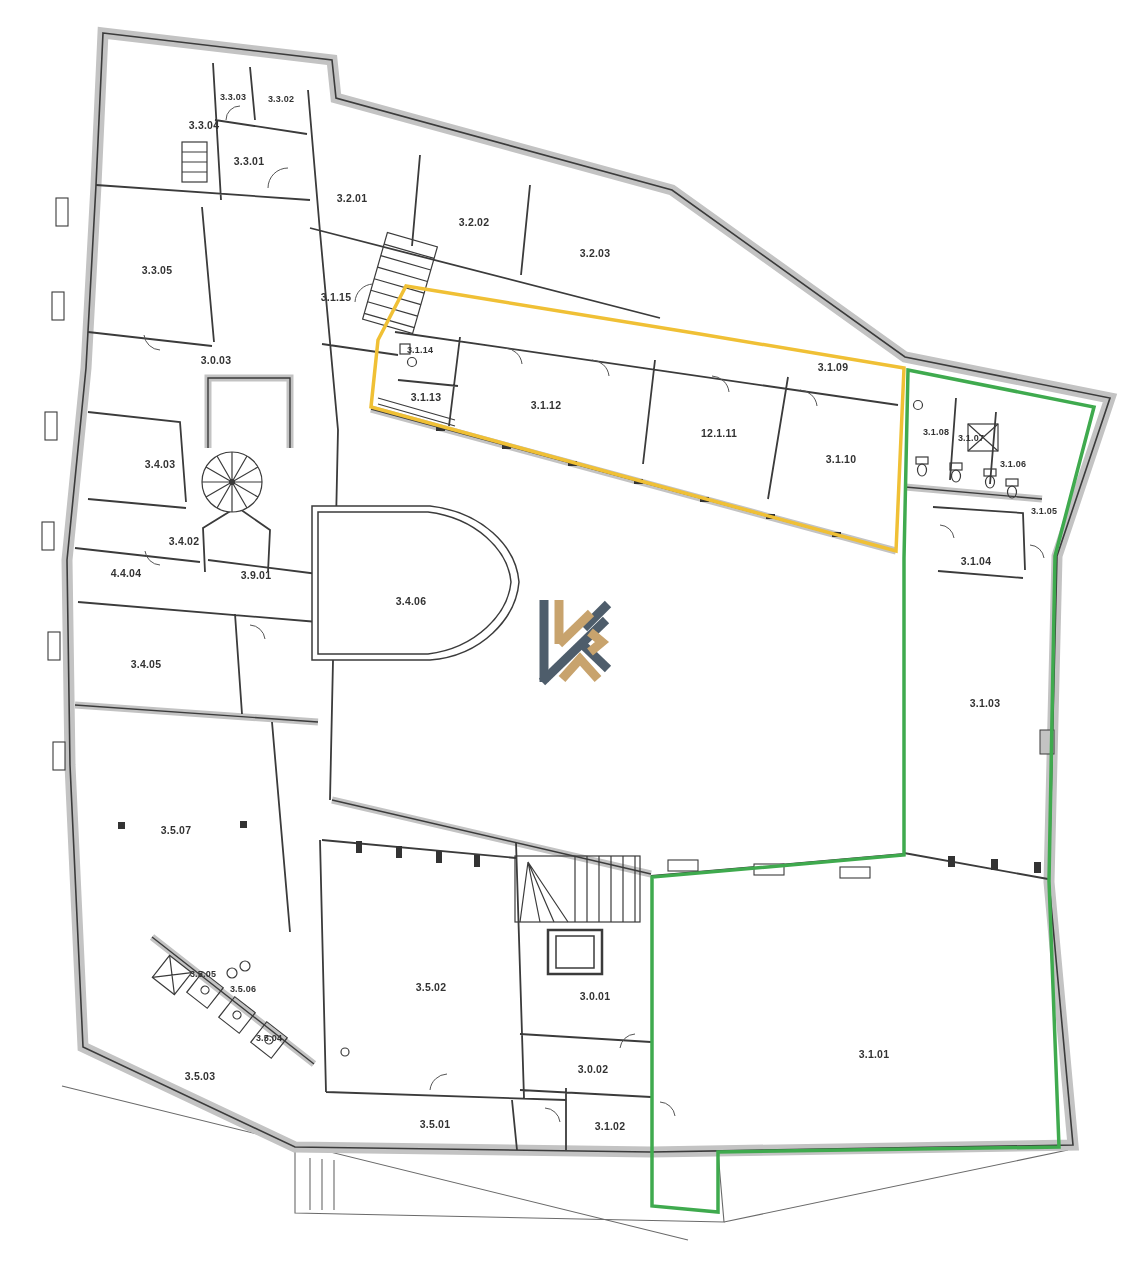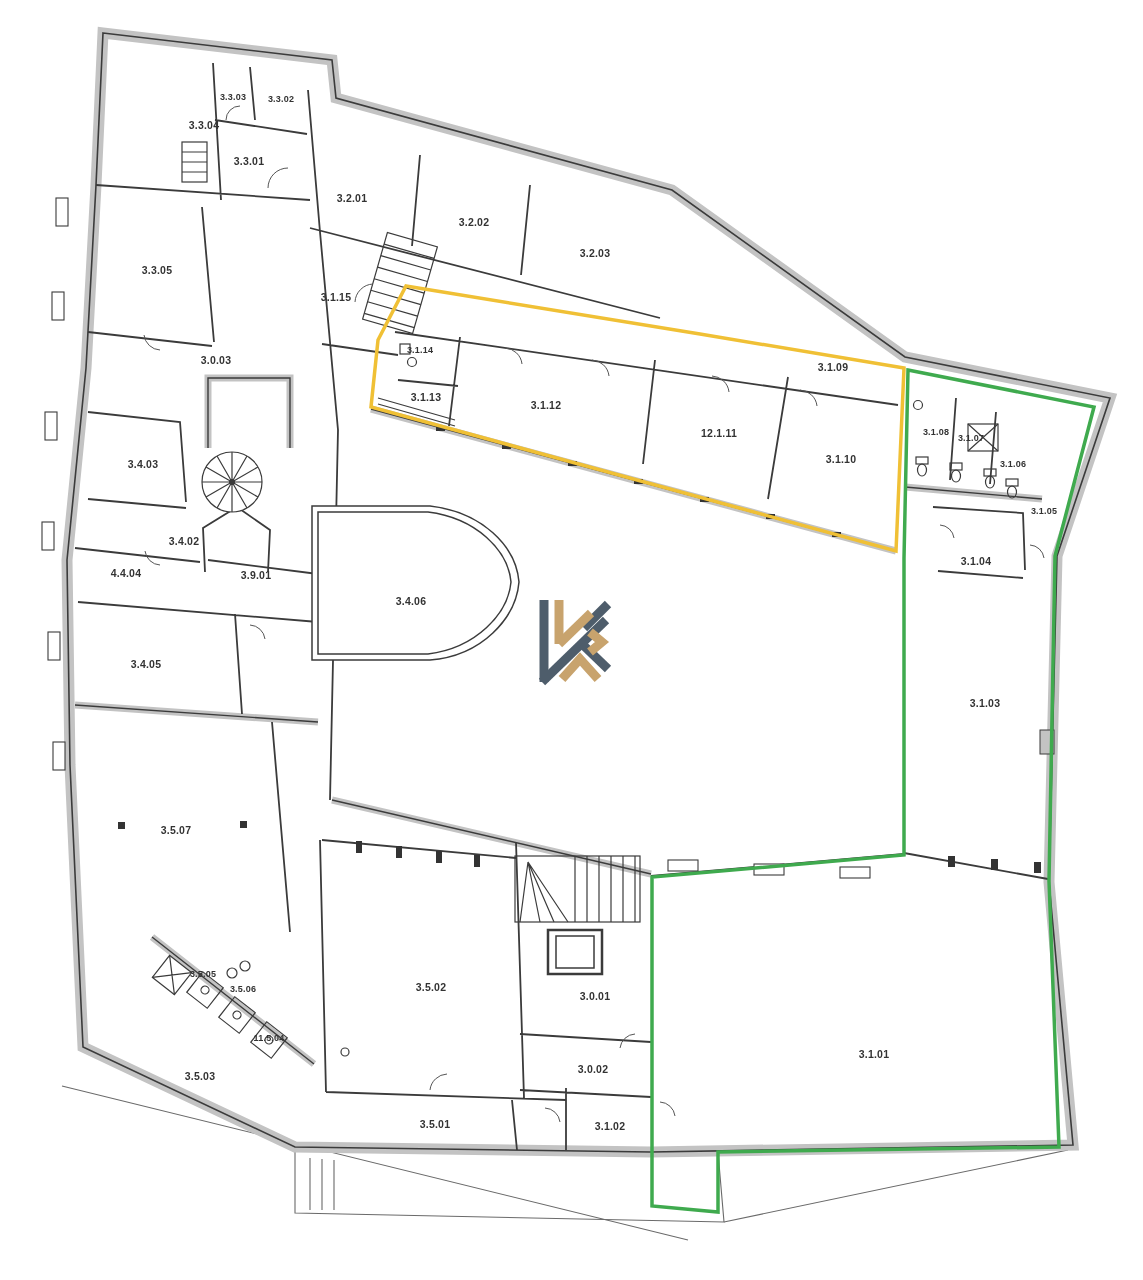--- a/index.html
+++ b/index.html
@@ -222,32 +222,32 @@
     <div class="rl" style="font-size: 9px; left: 420px; top: 350px;">3.1.14</div>
     <div class="rl" style="left: 426px; top: 397px;">3.1.13</div>
     <div class="rl" style="left: 546px; top: 405px;">3.1.12</div>
     <div class="rl" style="left: 833px; top: 367px;">3.1.09</div>
     <div class="rl" style="left: 719px; top: 433px;">12.1.11</div>
     <div class="rl" style="left: 841px; top: 459px;">3.1.10</div>
     <div class="rl" style="font-size: 9px; left: 936px; top: 432px;">3.1.08</div>
     <div class="rl" style="font-size: 9px; left: 971px; top: 438px;">3.1.07</div>
     <div class="rl" style="font-size: 9px; left: 1013px; top: 464px;">3.1.06</div>
     <div class="rl" style="font-size: 9px; left: 1044px; top: 511px;">3.1.05</div>
-    <div class="rl" style="left: 143px; top: 464px;">3.4.03</div>
+    <div class="rl" style="left: 160px; top: 464px;">3.4.03</div>
     <div class="rl" style="left: 184px; top: 541px;">3.4.02</div>
     <div class="rl" style="left: 126px; top: 573px;">4.4.04</div>
     <div class="rl" style="left: 256px; top: 575px;">3.9.01</div>
     <div class="rl" style="left: 976px; top: 561px;">3.1.04</div>
     <div class="rl" style="left: 411px; top: 601px;">3.4.06</div>
     <div class="rl" style="left: 146px; top: 664px;">3.4.05</div>
     <div class="rl" style="left: 985px; top: 703px;">3.1.03</div>
     <div class="rl" style="left: 176px; top: 830px;">3.5.07</div>
     <div class="rl" style="font-size: 9px; left: 203px; top: 974px;">3.5.05</div>
     <div class="rl" style="font-size: 9px; left: 243px; top: 989px;">3.5.06</div>
-    <div class="rl" style="font-size: 9px; left: 269px; top: 1038px;">11.5.04</div>
+    <div class="rl" style="font-size: 9px; left: 269px; top: 1038px;">3.5.04</div>
     <div class="rl" style="left: 200px; top: 1076px;">3.5.03</div>
     <div class="rl" style="left: 431px; top: 987px;">3.5.02</div>
     <div class="rl" style="left: 595px; top: 996px;">3.0.01</div>
     <div class="rl" style="left: 593px; top: 1069px;">3.0.02</div>
     <div class="rl" style="left: 435px; top: 1124px;">3.5.01</div>
     <div class="rl" style="left: 610px; top: 1126px;">3.1.02</div>
     <div class="rl" style="left: 874px; top: 1054px;">3.1.01</div>
   </div>
 
 </div>

